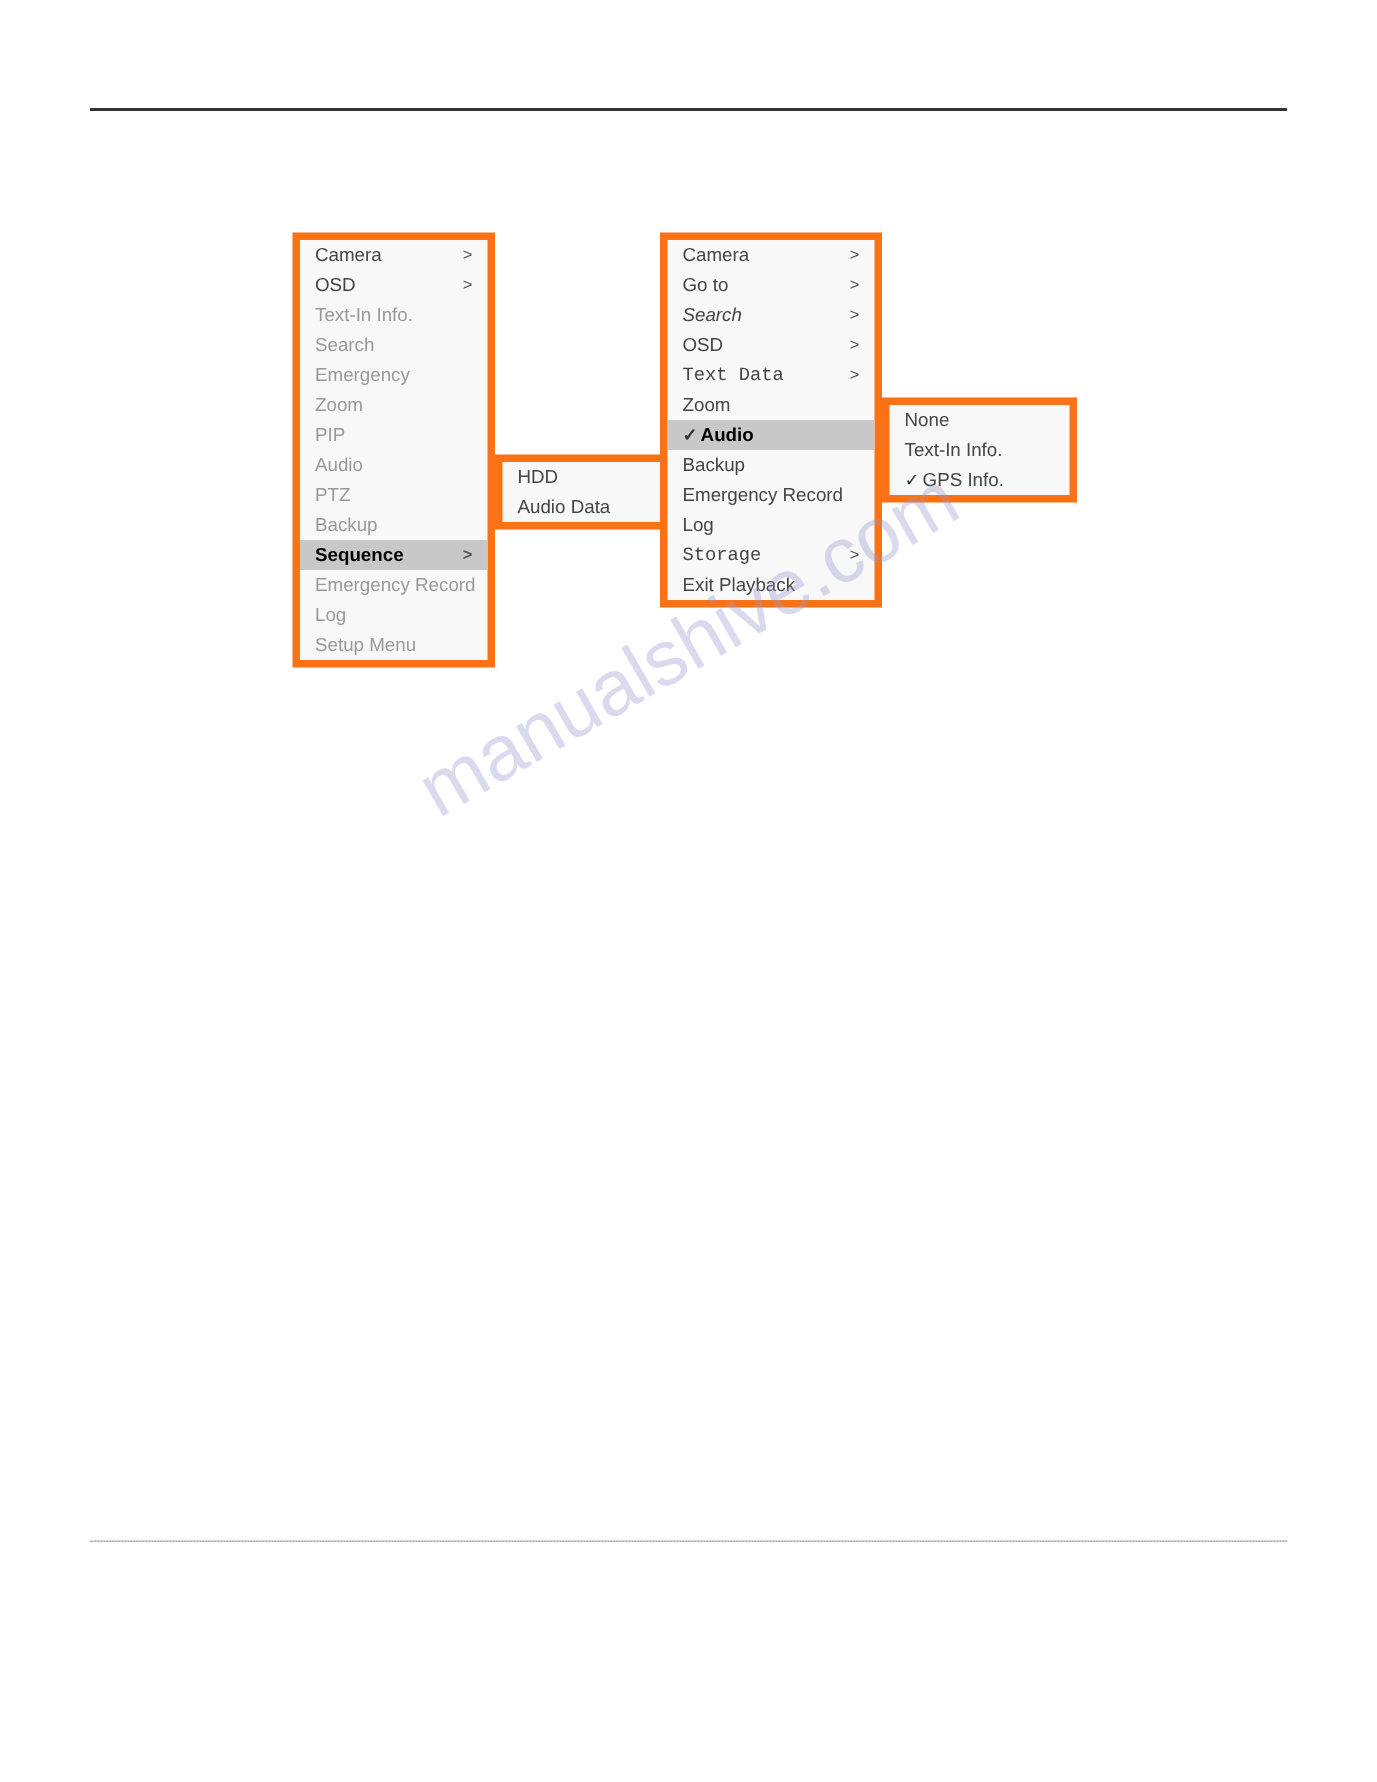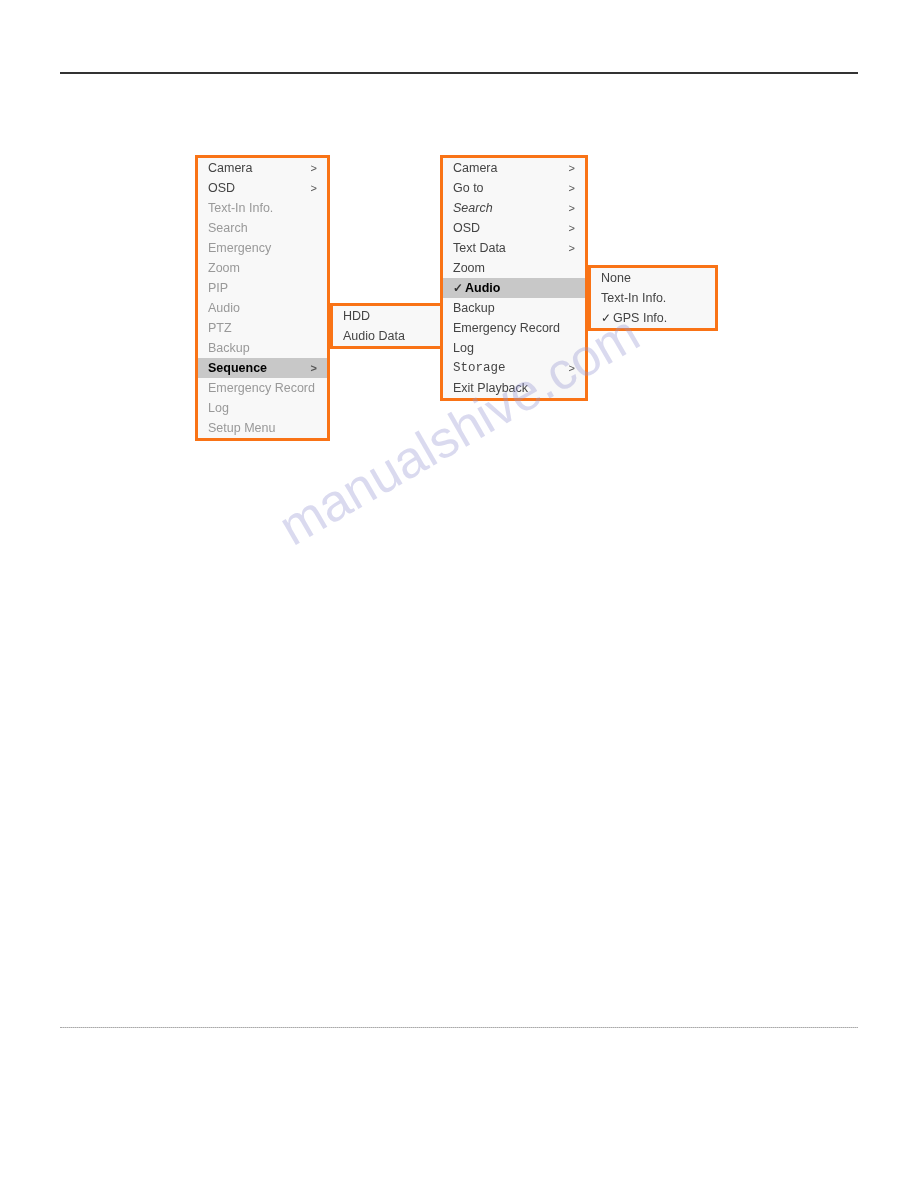--- a/index.html
+++ b/index.html
@@ -45,21 +45,21 @@
       font-size: 52px;
       color: rgba(150, 150, 210, 0.35);
       white-space: nowrap;
       font-family: Arial, sans-serif;
       pointer-events: none;
       user-select: none;
     }
 
     
     .menu-box {
-      border: 3px solid #f97316;
+      border: 5px solid #f97316;
       background: #f8f8f8;
       min-width: 130px;
     }
 
     .menu-item {
       padding: 3px 10px;
       white-space: nowrap;
       color: #444;
       font-size: 12.5px;
       display: flex;
@@ -177,21 +177,21 @@
         </span>
         <span class="arrow">&gt;</span>
       </div>
       <div class="menu-item">
         <span style="display: flex; align-items: center;">
           <span>OSD</span>
         </span>
         <span class="arrow">&gt;</span>
       </div>
       <div class="menu-item">
-        <span style="display: flex; align-items: center;">
+        <span style="display: flex; align-items: center; font-family: Liberation Mono, monospace;">
           <span>Text Data</span>
         </span>
         <span class="arrow">&gt;</span>
       </div>
       <div class="menu-item">
         <span style="display: flex; align-items: center;">
           <span>Zoom</span>
         </span>
       </div>
       <div class="menu-item highlighted">

